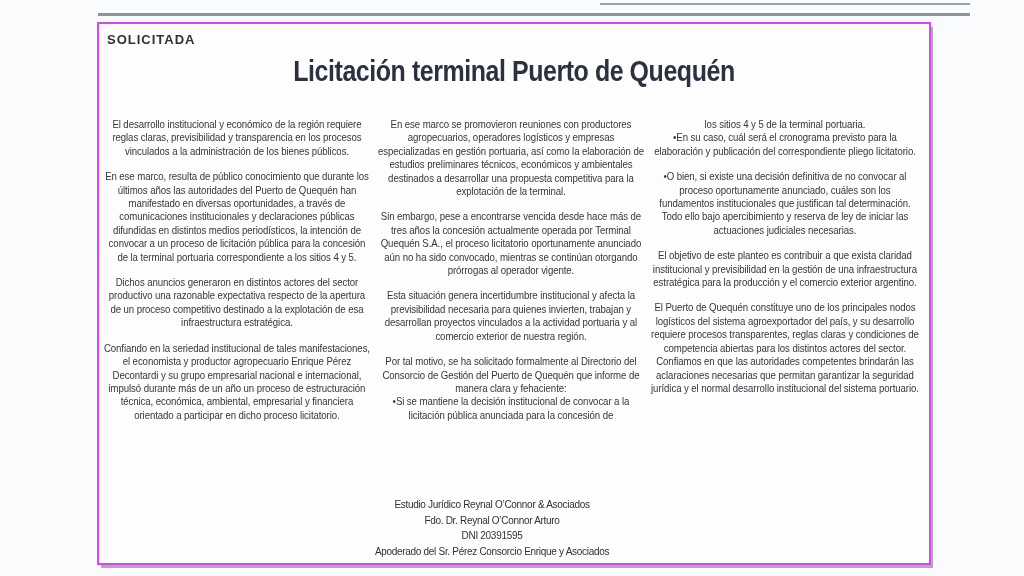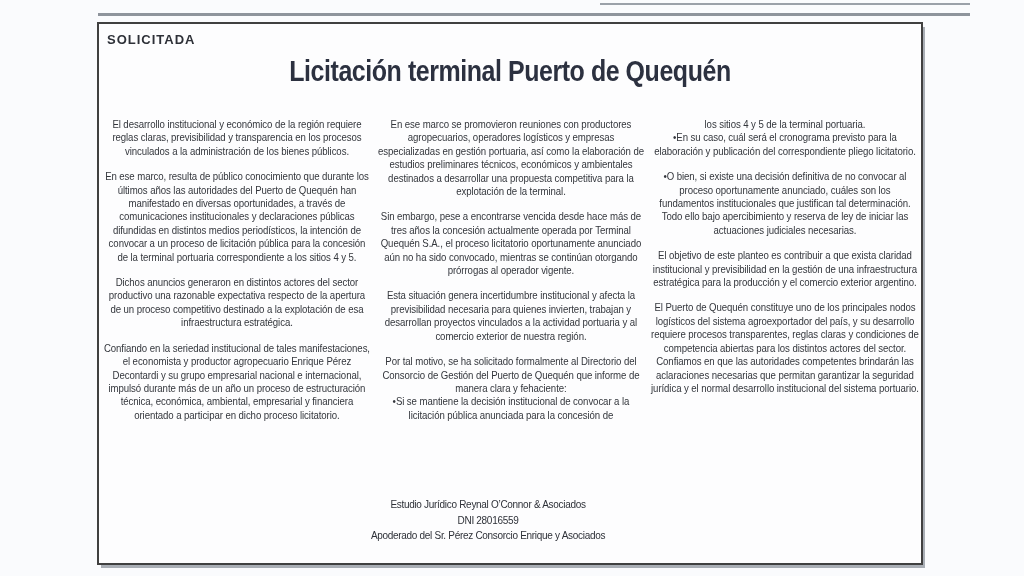--- a/index.html
+++ b/index.html
@@ -19,22 +19,23 @@
   }
   .rule-top {
     position: absolute; left: 98px; top: 13px;
     width: 872px; height: 3px; background: #8e949c;
   }
 
   .notice-box {
     position: absolute; left: 97px; top: 22px;
     width: 822px; height: 539px;
     background: #fdfdfe;
-    border: 2px solid #404040;
+    border: 2px solid #d946ef;
     box-shadow: 3px 4px 0 -1px #a9aeb5;
+    padding-left: 8px;
   }
 
   .kicker {
     position: absolute; top: 8px; left: 8px;
     font-size: 13px; font-weight: bold;
     letter-spacing: 1px; color: #2e3138;
   }
 
   .headline {
     position: absolute; top: 31px; left: 0; width: 100%;
@@ -106,18 +107,19 @@
       <p>•En su caso, cuál será el cronograma previsto para la elaboración y publicación del correspondiente pliego licitatorio.</p>
       <p class="gap">•O bien, si existe una decisión definitiva de no convocar al proceso oportunamente anunciado, cuáles son los fundamentos institucionales que justifican tal determinación.</p>
       <p>Todo ello bajo apercibimiento y reserva de ley de iniciar las actuaciones judiciales necesarias.</p>
       <p class="gap">El objetivo de este planteo es contribuir a que exista claridad institucional y previsibilidad en la gestión de una infraestructura estratégica para la producción y el comercio exterior argentino.</p>
       <p class="gap">El Puerto de Quequén constituye uno de los principales nodos logísticos del sistema agroexportador del país, y su desarrollo requiere procesos transparentes, reglas claras y condiciones de competencia abiertas para los distintos actores del sector.</p>
       <p>Confiamos en que las autoridades competentes brindarán las aclaraciones necesarias que permitan garantizar la seguridad jurídica y el normal desarrollo institucional del sistema portuario.</p>
     </div>
 
     <div class="signature">
       <div>Estudio Jurídico Reynal O’Connor &amp; Asociados</div>
-      <div>DNI 28016559</div>
+      <div>Fdo. Dr. Reynal O’Connor Arturo</div>
+      <div>DNI 20391595</div>
       <div>Apoderado del Sr. Pérez Consorcio Enrique y Asociados</div>
     </div>
 
   </div>
 </div>
 
 </body></html>

